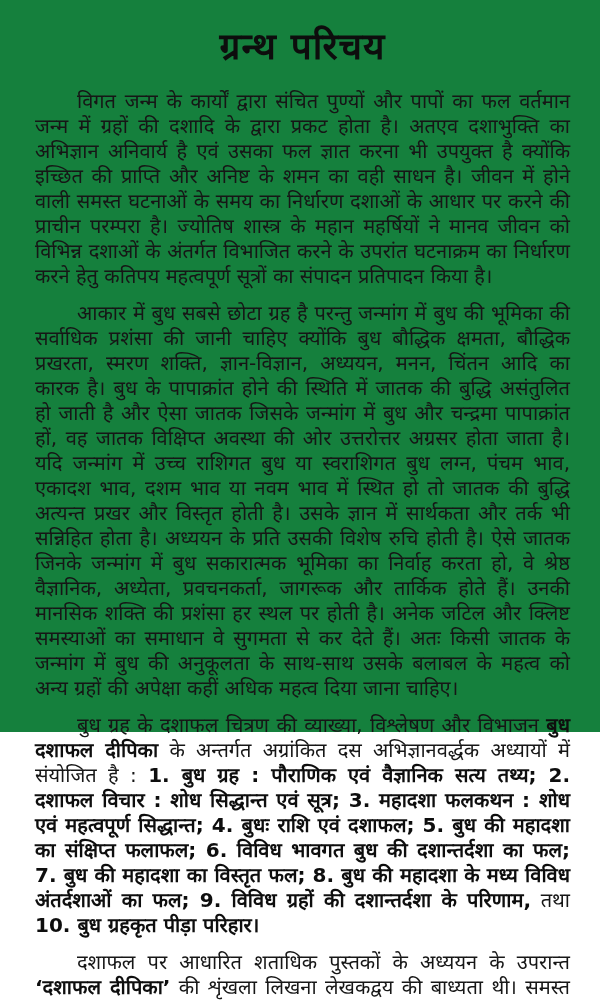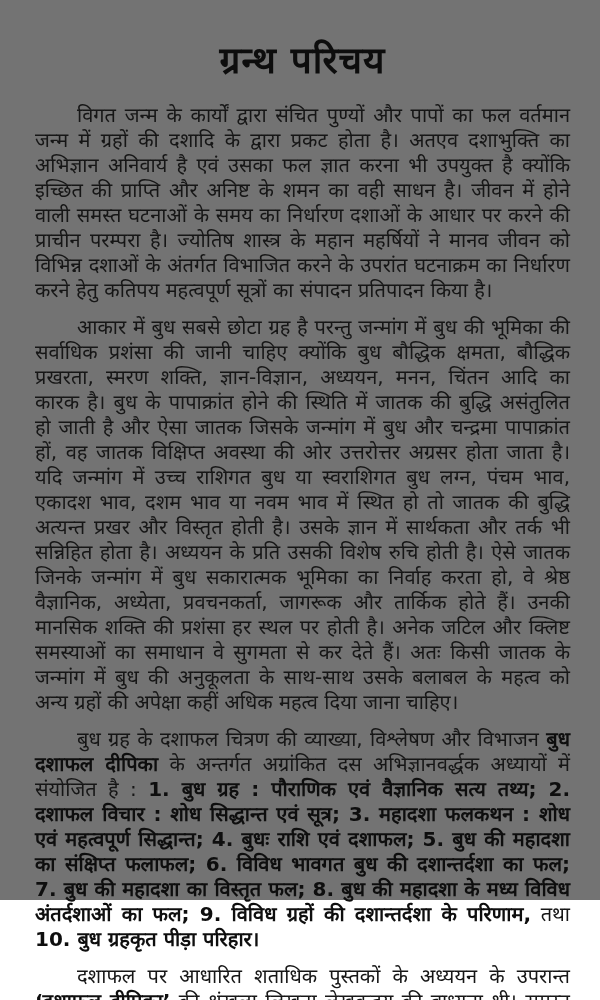--- a/index.html
+++ b/index.html
@@ -10,23 +10,23 @@
   body {
     width: 600px;
     height: 1000px;
     overflow: hidden;
     font-family: "DejaVu Sans", sans-serif;
     color: #141414;
   }
   .book-page {
     box-sizing: border-box;
     width: 600px;
-    height: 900px;
-    padding: 40px 30px 0 35px;
-    background: #737373;
+    height: 732px;
+    padding: 26px 30px 0 35px;
+    background: #15803d;
   }
   .page-title {
     margin: 0 0 20px 0;
     text-align: center;
     font-size: 37px;
     font-weight: 700;
     letter-spacing: 1px;
     line-height: 1.15;
     color: #0d0d0d;
   }

